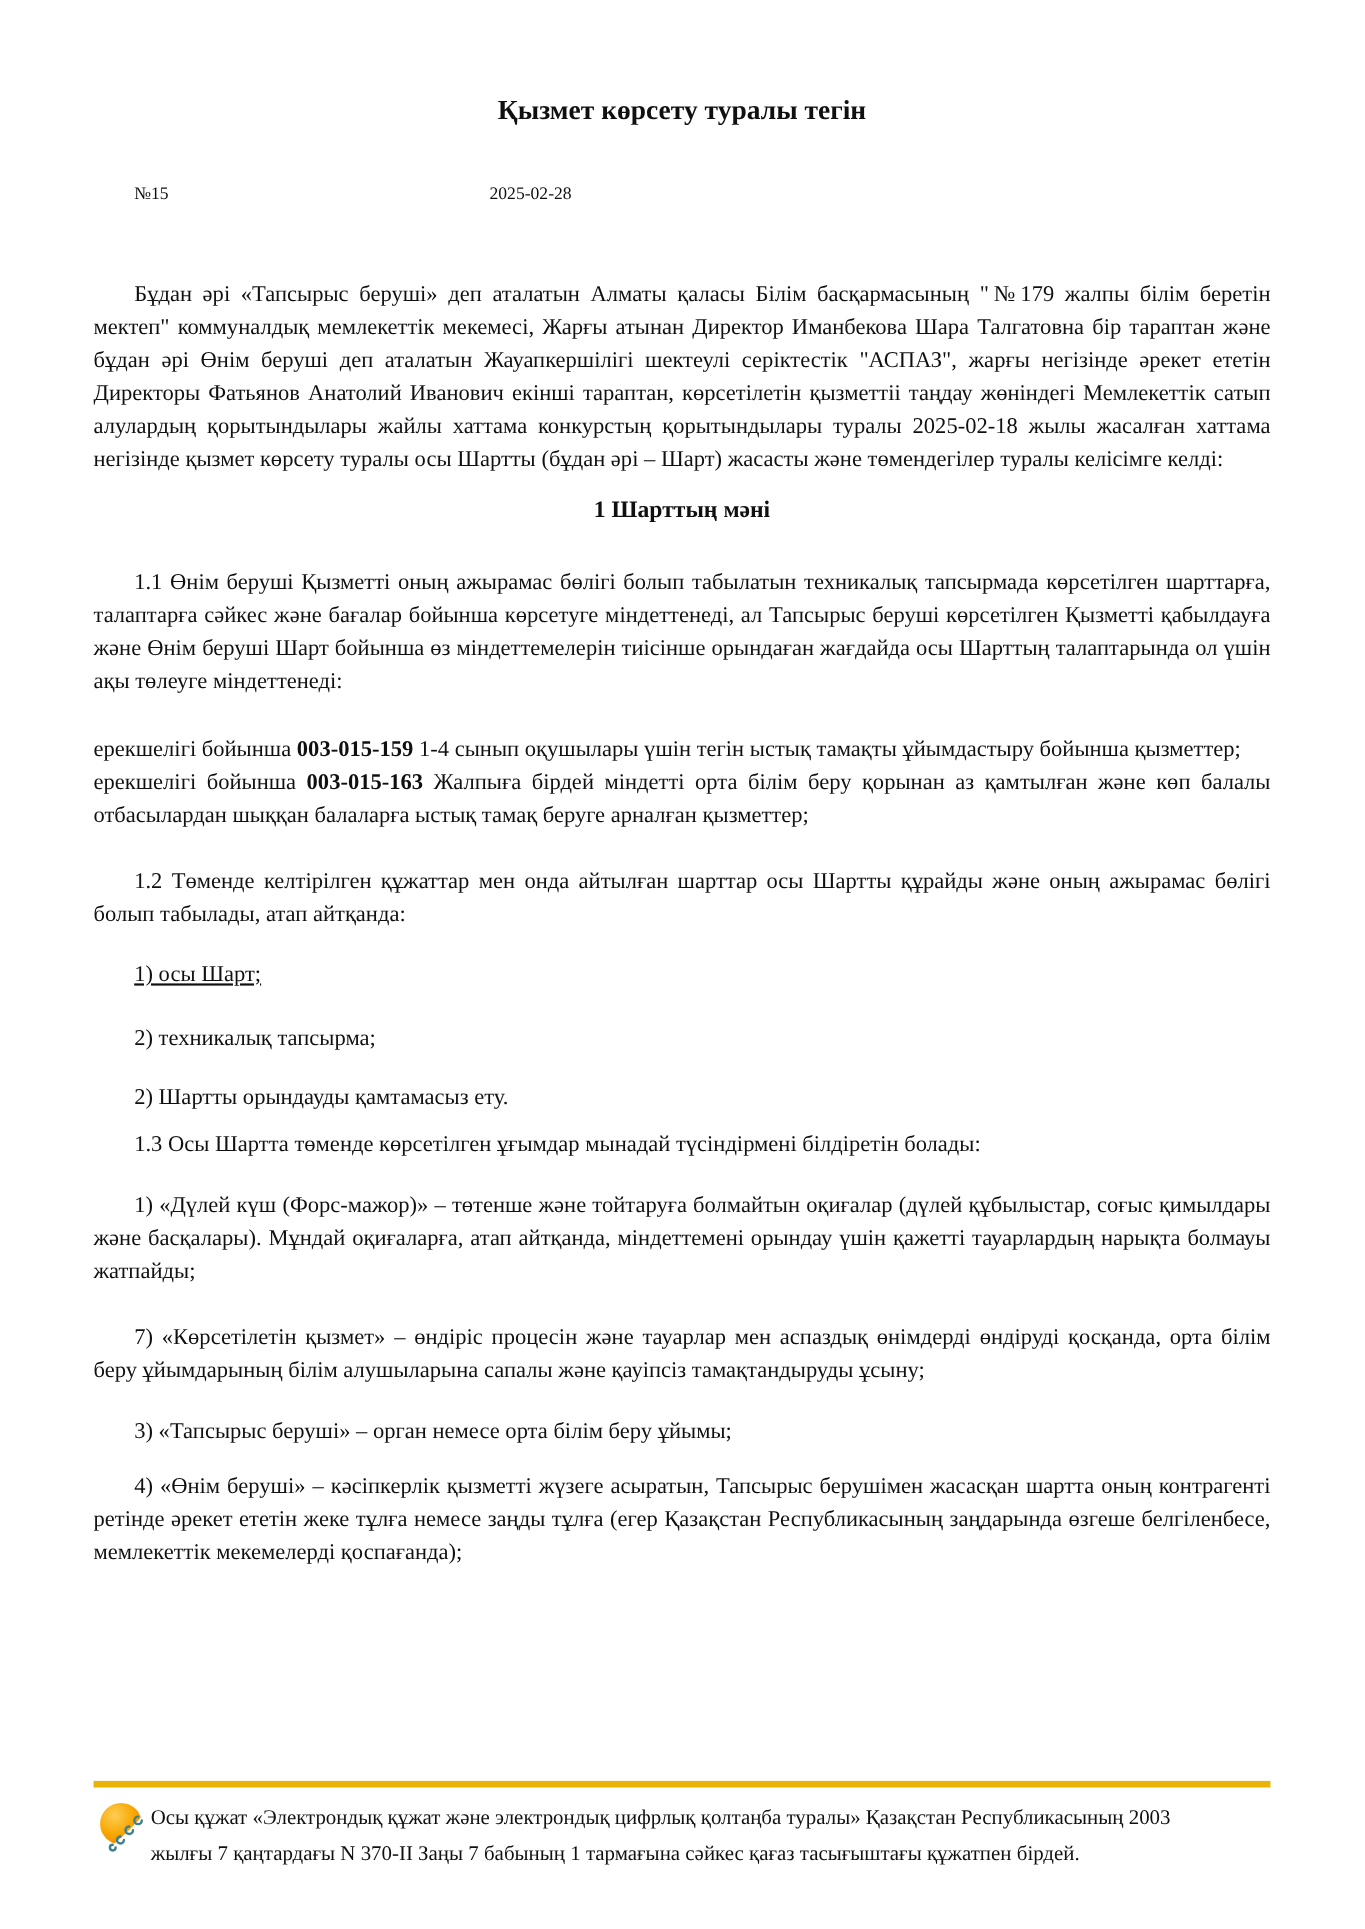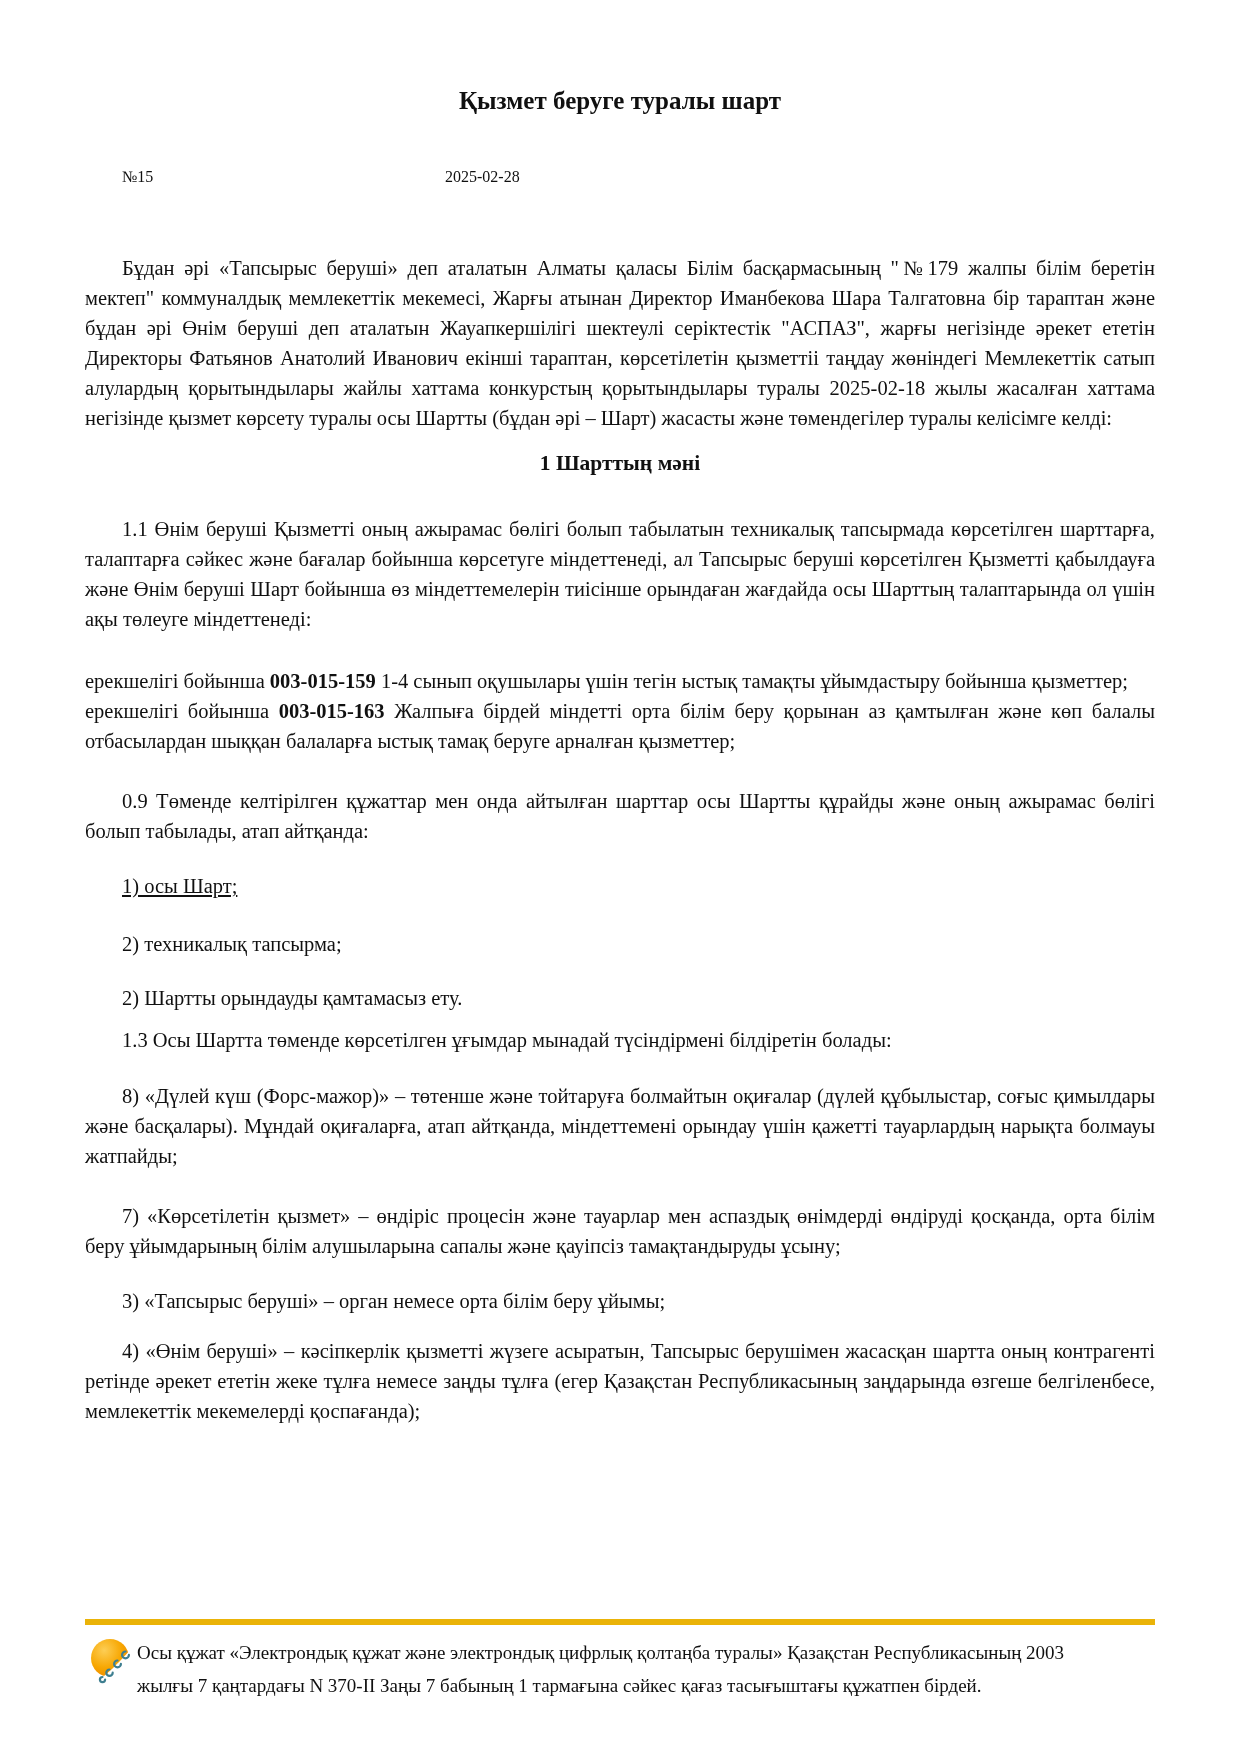--- a/index.html
+++ b/index.html
@@ -37,46 +37,46 @@
   }
   .footer-icon { flex:0 0 auto; width:46px; height:46px; margin:2px 2px 0 4px; }
   .footer-text { font-size:19px; line-height:33px; text-align:left; max-width:940px; margin:0; }
 </style>
 </head>
 <body>
 
 <div class="page">
   <div class="content">
 
-    <h1 class="doc-title">Қызмет беруге туралы шарт</h1>
+    <h1 class="doc-title">Қызмет көрсету туралы тегін</h1>
 
     <div class="meta">
       <span class="num">№15</span>
       <span class="date">2025-02-28</span>
     </div>
 
     <p class="intro indent">Бұдан әрі «Тапсырыс беруші» деп аталатын Алматы қаласы Білім басқармасының "№179 жалпы білім беретін мектеп" коммуналдық мемлекеттік мекемесі, Жарғы атынан Директор Иманбекова Шара Талгатовна бір тараптан және бұдан әрі Өнім беруші деп аталатын Жауапкершілігі шектеулі серіктестік "АСПАЗ", жарғы негізінде әрекет ететін Директоры Фатьянов Анатолий Иванович екінші тараптан, көрсетілетін қызметтіі таңдау жөніндегі Мемлекеттік сатып алулардың қорытындылары жайлы хаттама конкурстың қорытындылары туралы 2025-02-18 жылы жасалған хаттама негізінде қызмет көрсету туралы осы Шартты (бұдан әрі – Шарт) жасасты және төмендегілер туралы келісімге келді:</p>
 
     <h2 class="sec-heading">1 Шарттың мәні</h2>
 
     <p class="c11 indent">1.1 Өнім беруші Қызметті оның ажырамас бөлігі болып табылатын техникалық тапсырмада көрсетілген шарттарға, талаптарға сәйкес және бағалар бойынша көрсетуге міндеттенеді, ал Тапсырыс беруші көрсетілген Қызметті қабылдауға және Өнім беруші Шарт бойынша өз міндеттемелерін тиісінше орындаған жағдайда осы Шарттың талаптарында ол үшін ақы төлеуге міндеттенеді:</p>
 
     <p class="sp1"><span>ерекшелігі бойынша </span><span class="code">003-015-159</span><span> 1-4 сынып оқушылары үшін тегін ыстық тамақты ұйымдастыру бойынша қызметтер;</span></p>
 
     <p class="sp2"><span>ерекшелігі бойынша </span><span class="code">003-015-163</span><span> Жалпыға бірдей міндетті орта білім беру қорынан аз қамтылған және көп балалы отбасылардан шыққан балаларға ыстық тамақ беруге арналған қызметтер;</span></p>
 
-    <p class="c12 indent">0.9 Төменде келтірілген құжаттар мен онда айтылған шарттар осы Шартты құрайды және оның ажырамас бөлігі болып табылады, атап айтқанда:</p>
+    <p class="c12 indent">1.2 Төменде келтірілген құжаттар мен онда айтылған шарттар осы Шартты құрайды және оның ажырамас бөлігі болып табылады, атап айтқанда:</p>
 
     <p class="li1 indent">1) осы Шарт;</p>
     <p class="li2 indent">2) техникалық тапсырма;</p>
     <p class="li3 indent">2) Шартты орындауды қамтамасыз ету.</p>
 
     <p class="c13 indent">1.3 Осы Шартта төменде көрсетілген ұғымдар мынадай түсіндірмені білдіретін болады:</p>
 
-    <p class="d1 indent">8) «Дүлей күш (Форс-мажор)» – төтенше және тойтаруға болмайтын оқиғалар (дүлей құбылыстар, соғыс қимылдары және басқалары). Мұндай оқиғаларға, атап айтқанда, міндеттемені орындау үшін қажетті тауарлардың нарықта болмауы жатпайды;</p>
+    <p class="d1 indent">1) «Дүлей күш (Форс-мажор)» – төтенше және тойтаруға болмайтын оқиғалар (дүлей құбылыстар, соғыс қимылдары және басқалары). Мұндай оқиғаларға, атап айтқанда, міндеттемені орындау үшін қажетті тауарлардың нарықта болмауы жатпайды;</p>
     <p class="d2 indent">7) «Көрсетілетін қызмет» – өндіріс процесін және тауарлар мен аспаздық өнімдерді өндіруді қосқанда, орта білім беру ұйымдарының білім алушыларына сапалы және қауіпсіз тамақтандыруды ұсыну;</p>
     <p class="d3 indent">3) «Тапсырыс беруші» – орган немесе орта білім беру ұйымы;</p>
     <p class="d4 indent">4) «Өнім беруші» – кәсіпкерлік қызметті жүзеге асыратын, Тапсырыс берушімен жасасқан шартта оның контрагенті ретінде әрекет ететін жеке тұлға немесе заңды тұлға (егер Қазақстан Республикасының заңдарында өзгеше белгіленбесе, мемлекеттік мекемелерді қоспағанда);</p>
   </div>
 
   <div class="footer">
     <span class="footer-icon">
       <svg width="46" height="46" viewBox="0 0 46 46" aria-hidden="true">
         <defs>
           <radialGradient id="lg" cx="0.35" cy="0.3" r="0.85">

